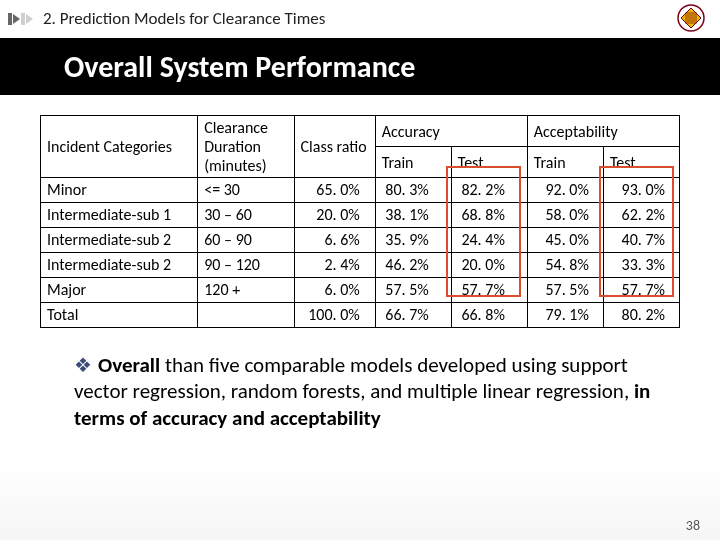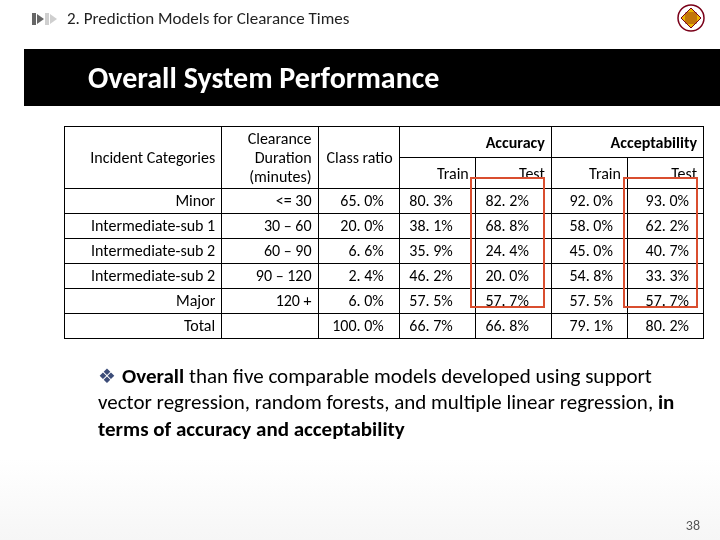--- a/index.html
+++ b/index.html
@@ -1,43 +1,43 @@
 <!DOCTYPE html>
 <html><head>
 <meta charset="utf-8">
 <style>
   * { box-sizing: border-box; margin: 0; padding: 0; }
   body { width: 720px; height: 540px; background: #fff; font-family: Calibri, Arial, sans-serif; position: relative; overflow: hidden; }
-  .slide { width: 720px; height: 540px; background: linear-gradient(to bottom, #ffffff 85%, #f6f6f6 100%); position: relative; box-shadow: 0 0 3px rgba(0,0,0,0.15); padding-left: 24px; }
+  .slide { width: 720px; height: 540px; background: linear-gradient(to bottom, #ffffff 85%, #f6f6f6 100%); position: relative; box-shadow: 0 0 3px rgba(0,0,0,0.15); }
 
   .breadcrumb-bar { display: flex; align-items: center; padding: 8px 0 6px 8px; }
   .arrows { display: inline-flex; align-items: center; gap: 1px; margin-right: 10px; }
   .arrow { border-style: solid; border-width: 5px 0 5px 7px; border-color: transparent transparent transparent #666; display: inline-block; }
   .arrow.light { border-left-color: #cfcfcf; }
   .rect { width: 4px; height: 12px; background: #666; display: inline-block; }
   .rect.light { background: #cfcfcf; }
   .breadcrumb-text { font-size: 17px; color: #222; }
 
   .logo { position: absolute; top: 0; right: 2px; width: 54px; height: 36px; display: flex; align-items: center; justify-content: center; }
   .logo-svg { width: 40px; height: 32px; }
 
-  .title-band { background: #000; color: #fff; padding: 10px 0 10px 64px; font-size: 30px; font-weight: bold; margin-top: 14px; }
+  .title-band { background: #000; color: #fff; padding: 10px 0 10px 64px; font-size: 30px; font-weight: bold; margin-top: 3px; }
 
   .content { padding: 20px 28px 0 40px; }
 
   table.data { border-collapse: collapse; width: 640px; font-size: 16px; color: #000; position: relative; }
-  table.data th, table.data td { border: 1px solid #000; padding: 2px 6px; text-align: right; font-weight: normal; }
+  table.data th, table.data td { border: 1px solid #000; padding: 2px 6px; text-align: left; font-weight: normal; }
   table.data .cat { width: 155px; }
   table.data .dur { width: 95px; }
   table.data .ratio { width: 80px; }
   table.data .acc, table.data .accp { width: 75px; }
   table.data td.ralign { text-align: right; padding-right: 15px; }
   table.data td.ralign2 { text-align: right; padding-right: 22px; }
   table.data td.ralign3 { text-align: right; padding-right: 14px; }
-  table.data .bold { font-weight: bold; }
+  table.data .bold { font-weight: normal; }
   table.data tbody tr td { line-height: 1.25; }
 
   .table-wrap { position: relative; display: inline-block; }
   .redbox { position: absolute; border: 2.5px solid #d94e2f; }
 
   .bullet-para { font-size: 21px; color: #000; line-height: 1.25; padding: 20px 16px 0 34px; }
   .bullet-sym { color: #3c4c78; font-size: 20px; margin-right: 6px; }
   .bold { font-weight: bold; }
 
   .pagenum { position: absolute; right: 20px; bottom: 6px; font-size: 14px; color: #555; }

